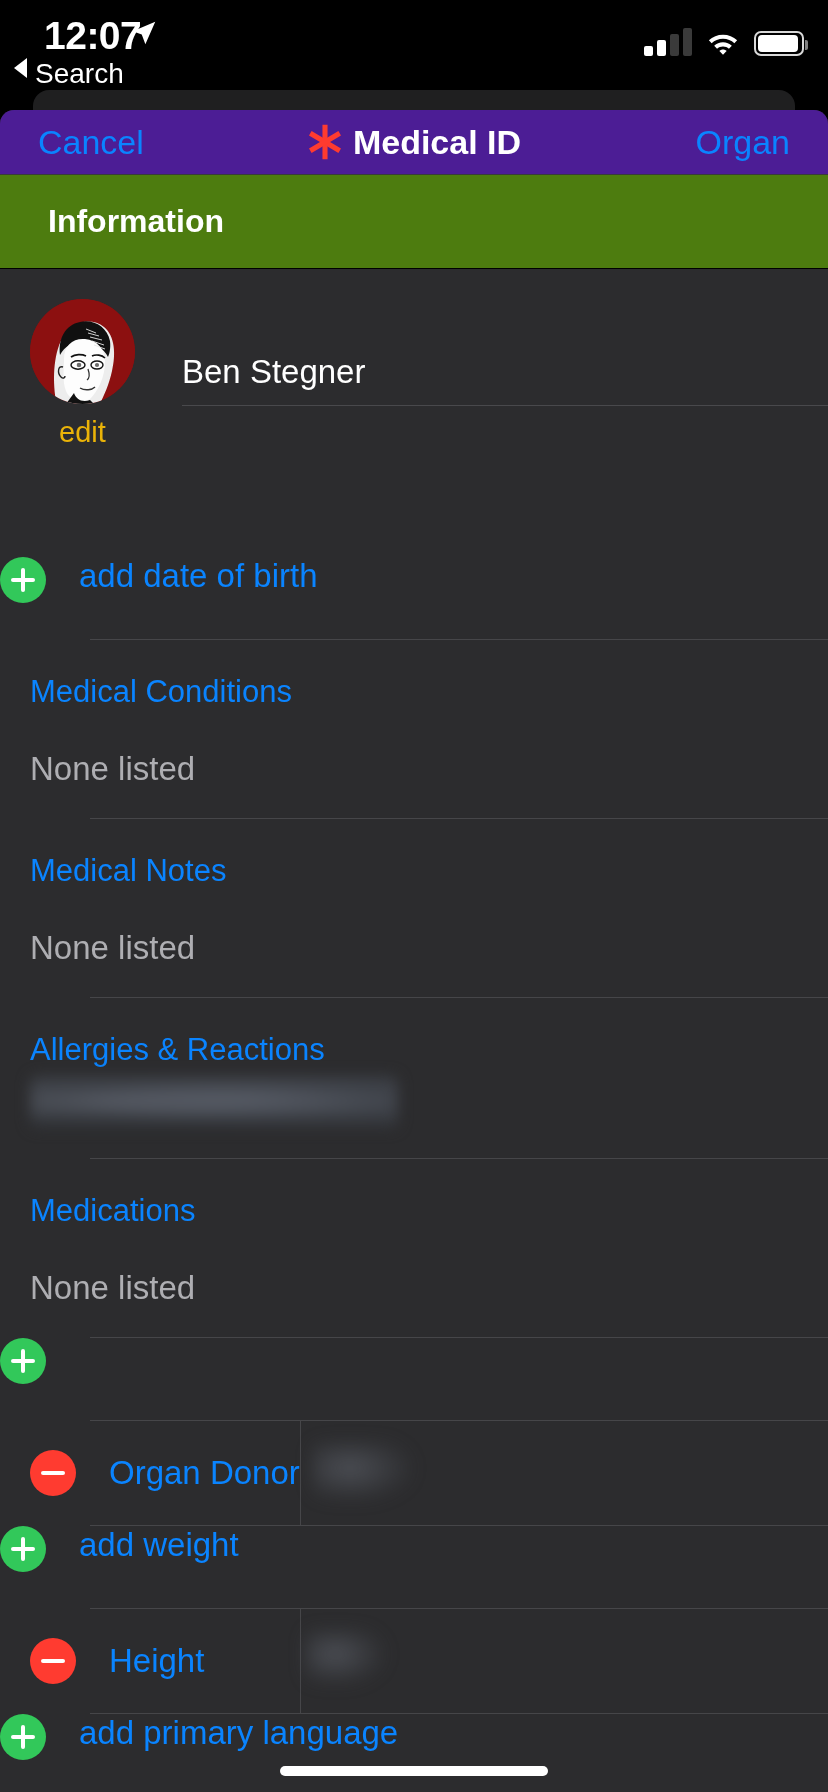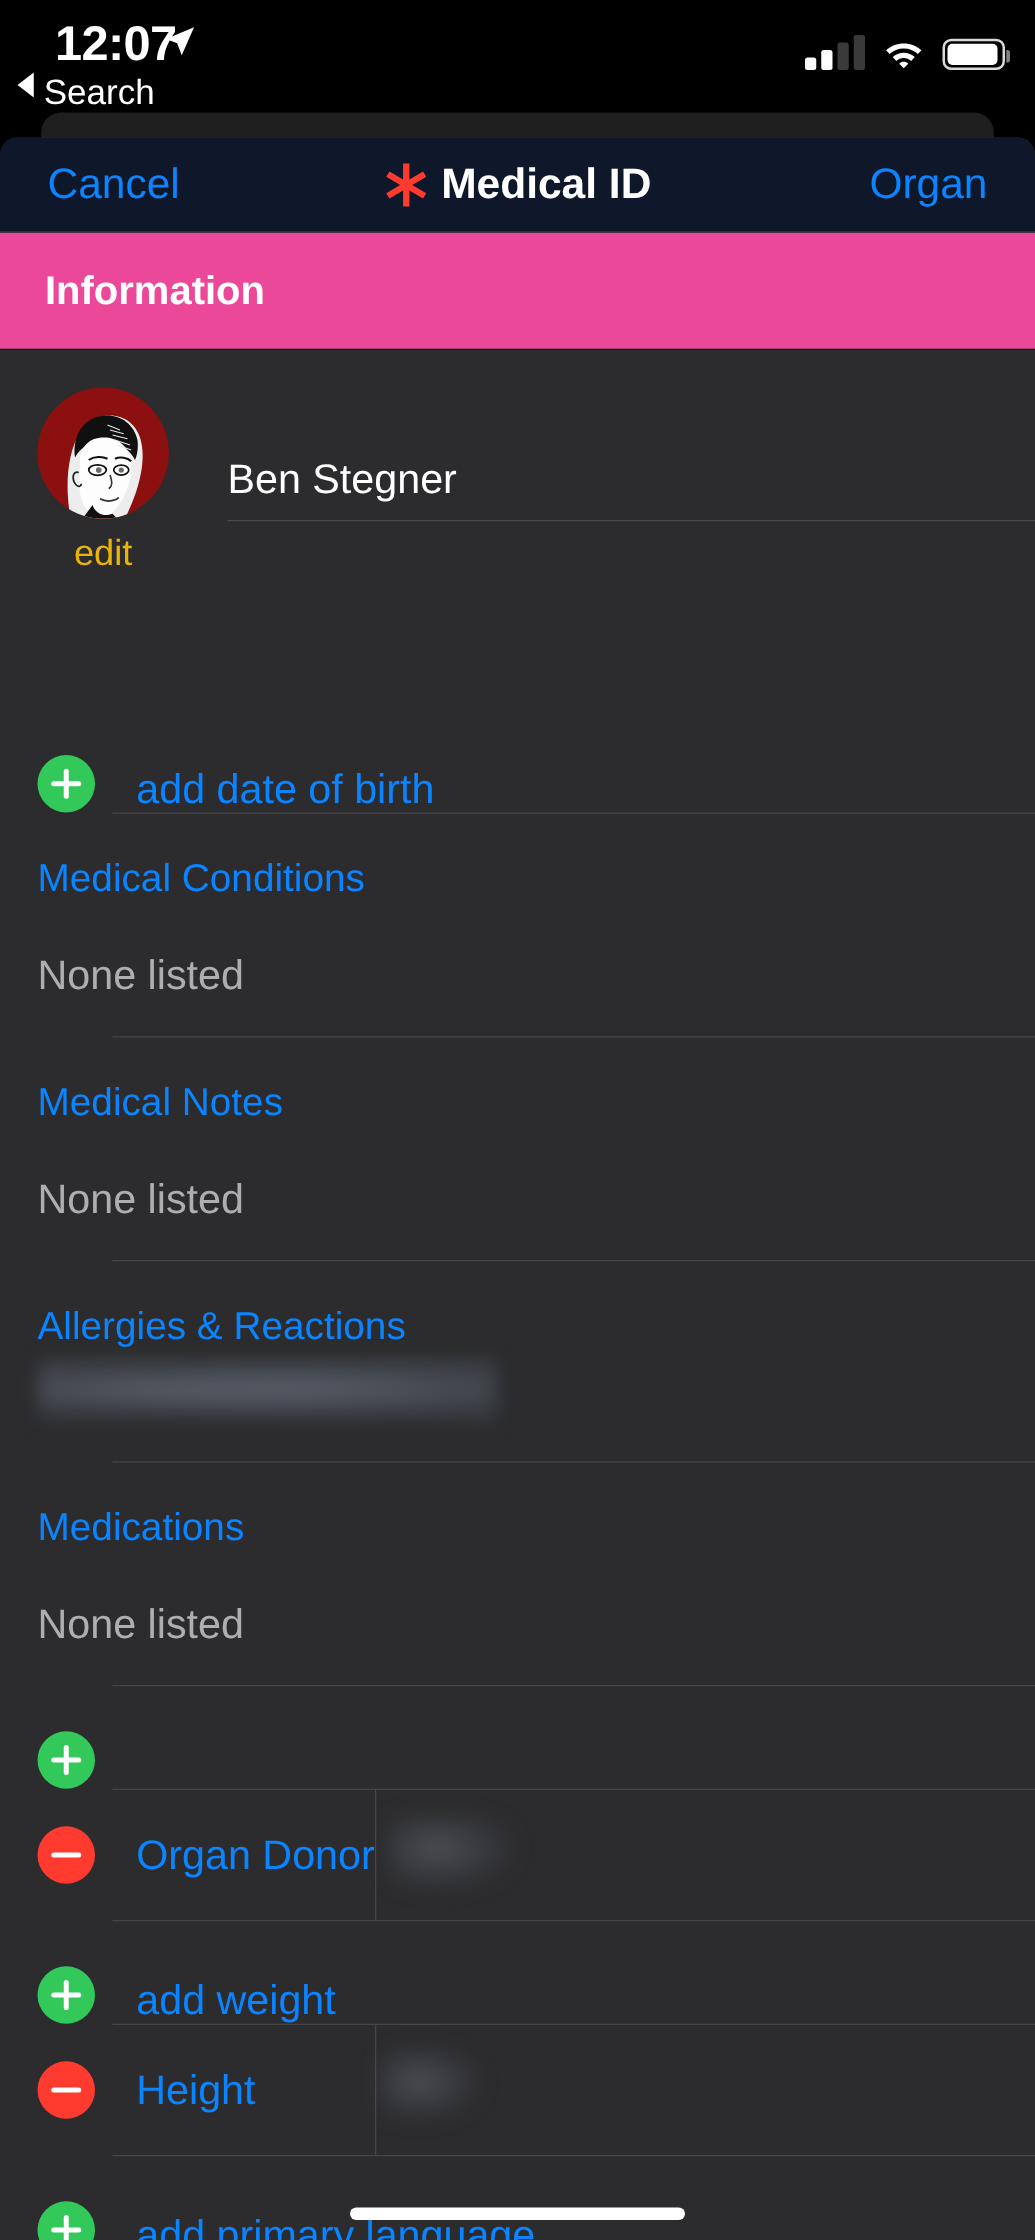--- a/index.html
+++ b/index.html
@@ -66,41 +66,41 @@
 
   
   .sheet{
     position:absolute; left:0; top:110px; width:828px; height:1682px;
     background:#2c2c2e; border-radius:14px 14px 0 0;
     overflow:hidden;
   }
 
   
   .navbar{
-    position:relative; height:76px; background:#0f172a;
+    position:relative; height:65px; background:#4c1d95;
     border-bottom:1px solid #3a3a3c;
     display:flex; align-items:center;text-decoration:underline;
   }
   .nav-btn{
     font-size:34px; color:#0a84ff; background:none; border:none;
     font-family:inherit; cursor:pointer;
   }
   .nav-cancel{ position:absolute; left:38px; }
   .nav-done{ position:absolute; right:38px; font-weight:400; }
   .nav-title{
     position:absolute; left:0; right:0; margin:auto;
     display:flex; align-items:center; justify-content:center; gap:10px;
   }
   .nav-title span{ font-size:34px; font-weight:700; color:#fff; }
   .asterisk{ width:36px; height:40px; display:block; }
 
   
   .info-header{
-    height:94px; background:#ec4899;
-    display:flex; align-items:center; padding-left:36px;
+    height:94px; background:#4d7c0f;
+    display:flex; align-items:center; padding-left:48px;
     border-bottom:1px solid #000;
   }
   .info-header h2{ font-size:32px; font-weight:700; color:#fff; }
 
   
   .list{ background:#2c2c2e; }
 
   .sep{ height:1px; background:#464649; margin-left:90px; }
 
   
@@ -122,22 +122,21 @@
   .name-field{
     position:absolute; left:182px; top:84px; right:0;
   }
   .name-field .val{
     font-size:33px; color:#fff; padding-bottom:14px;
   }
   .name-underline{ height:1px; background:#49494c; margin-right:0; }
 
   
   .addrow{
-    position:relative; height:82px; display:flex; align-items:flex-end;
-    padding-left:30px;
+    position:relative; height:82px; display:flex; align-items:flex-start;
   }
   .circ{
     width:46px; height:46px; border-radius:50%;
     display:flex; align-items:center; justify-content:center;
     flex:0 0 46px;
   }
   .circ.plus{ background:#32c85a; }
   .circ.minus{ background:#ff3b30; }
   .circ .bar{ position:absolute; background:#fff; border-radius:2px; }
   .circ .h{ width:24px; height:4px; }

